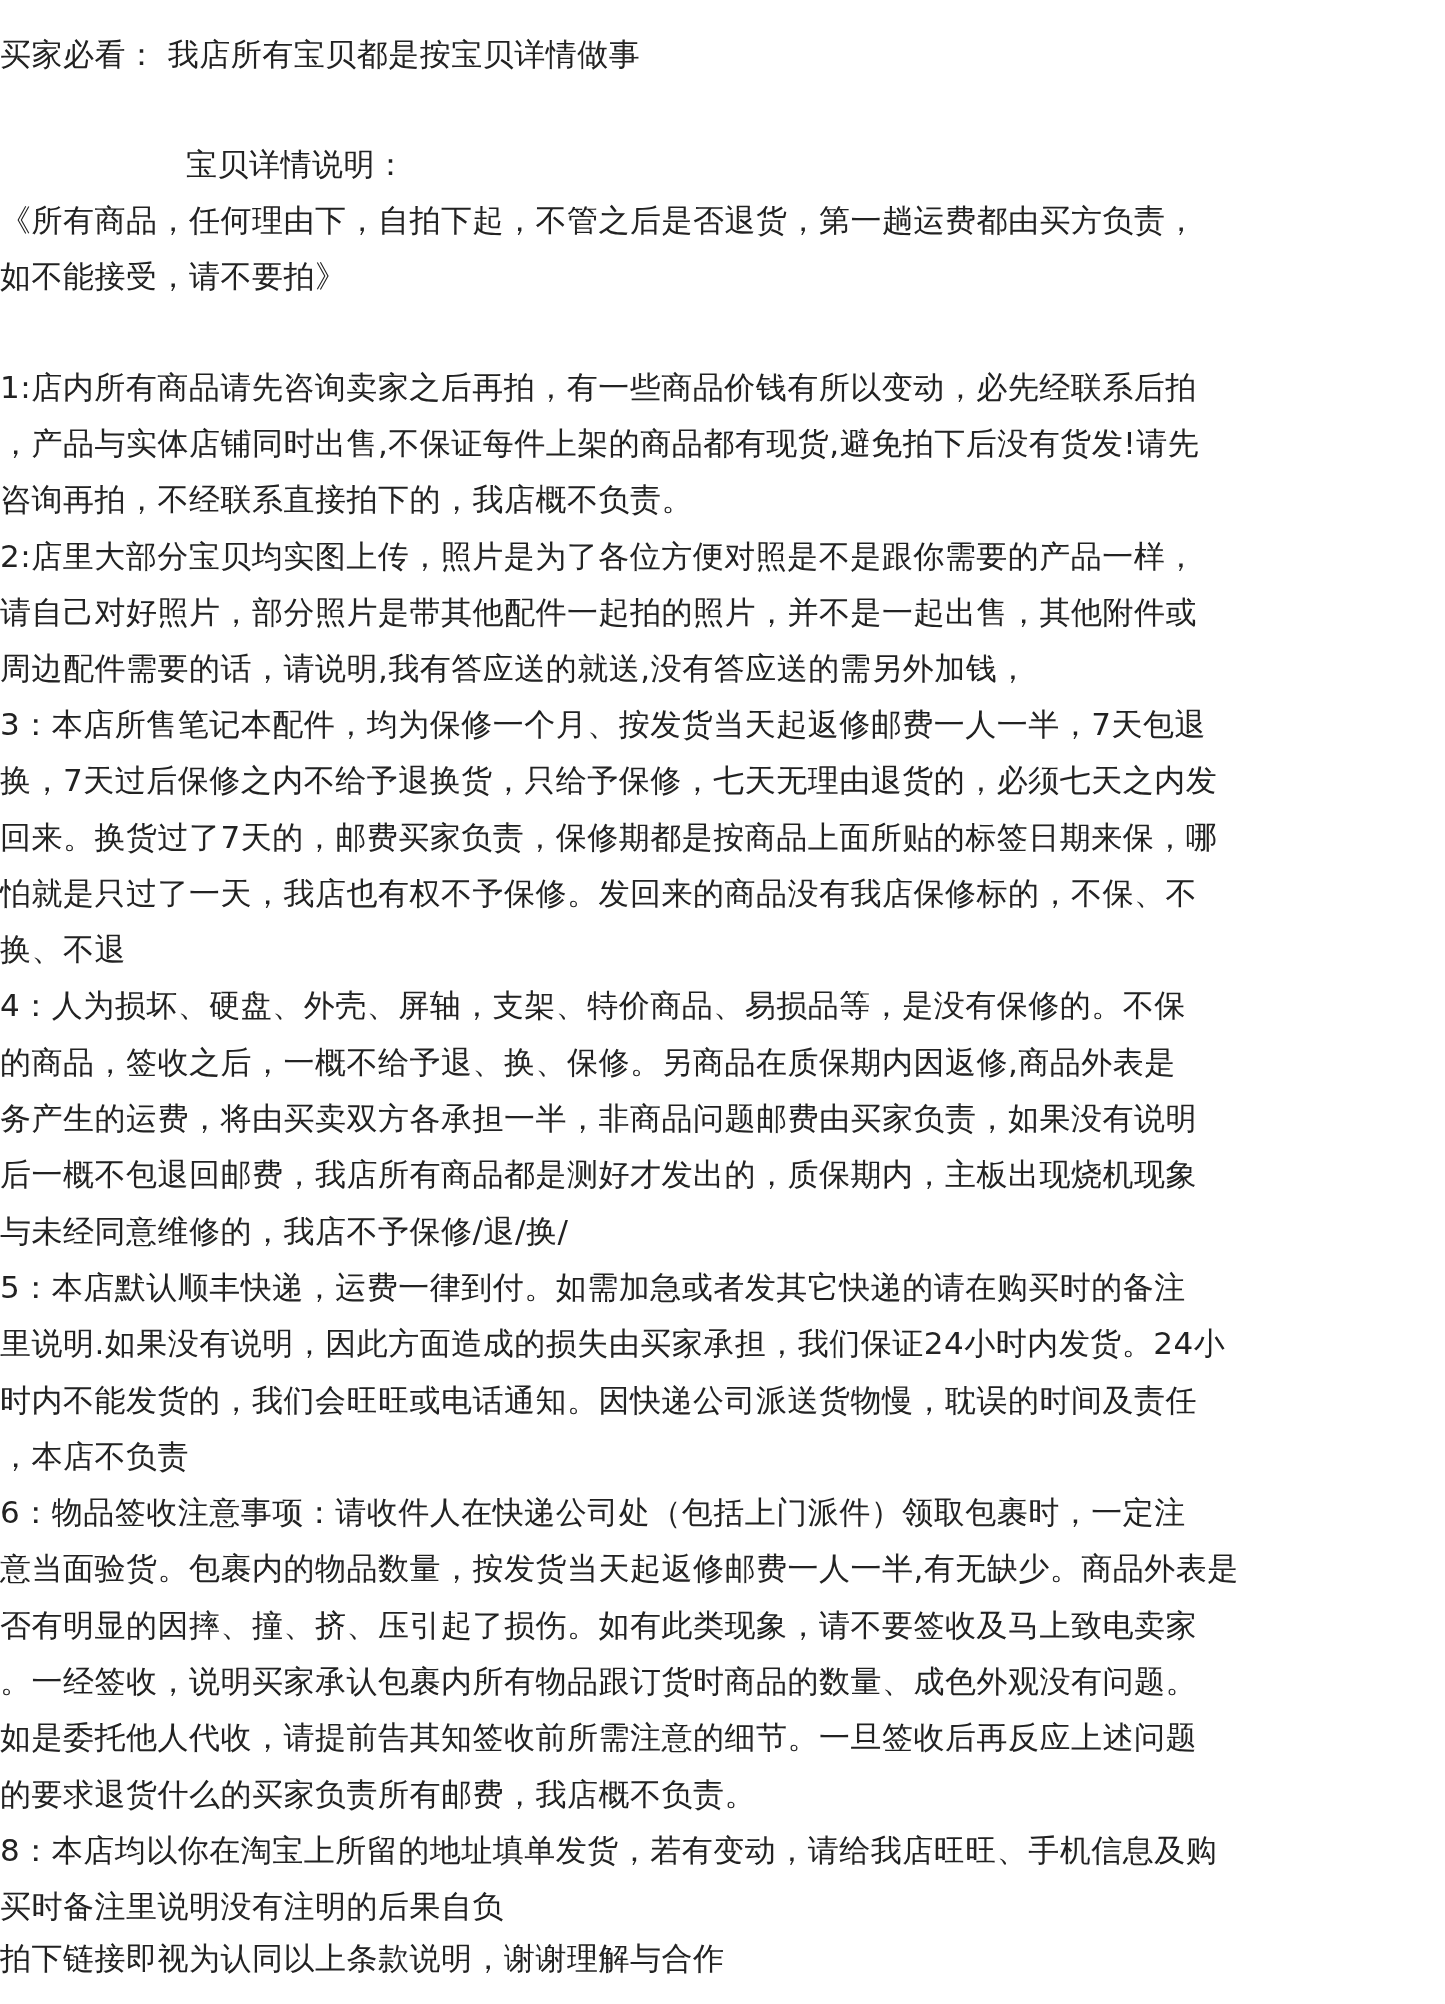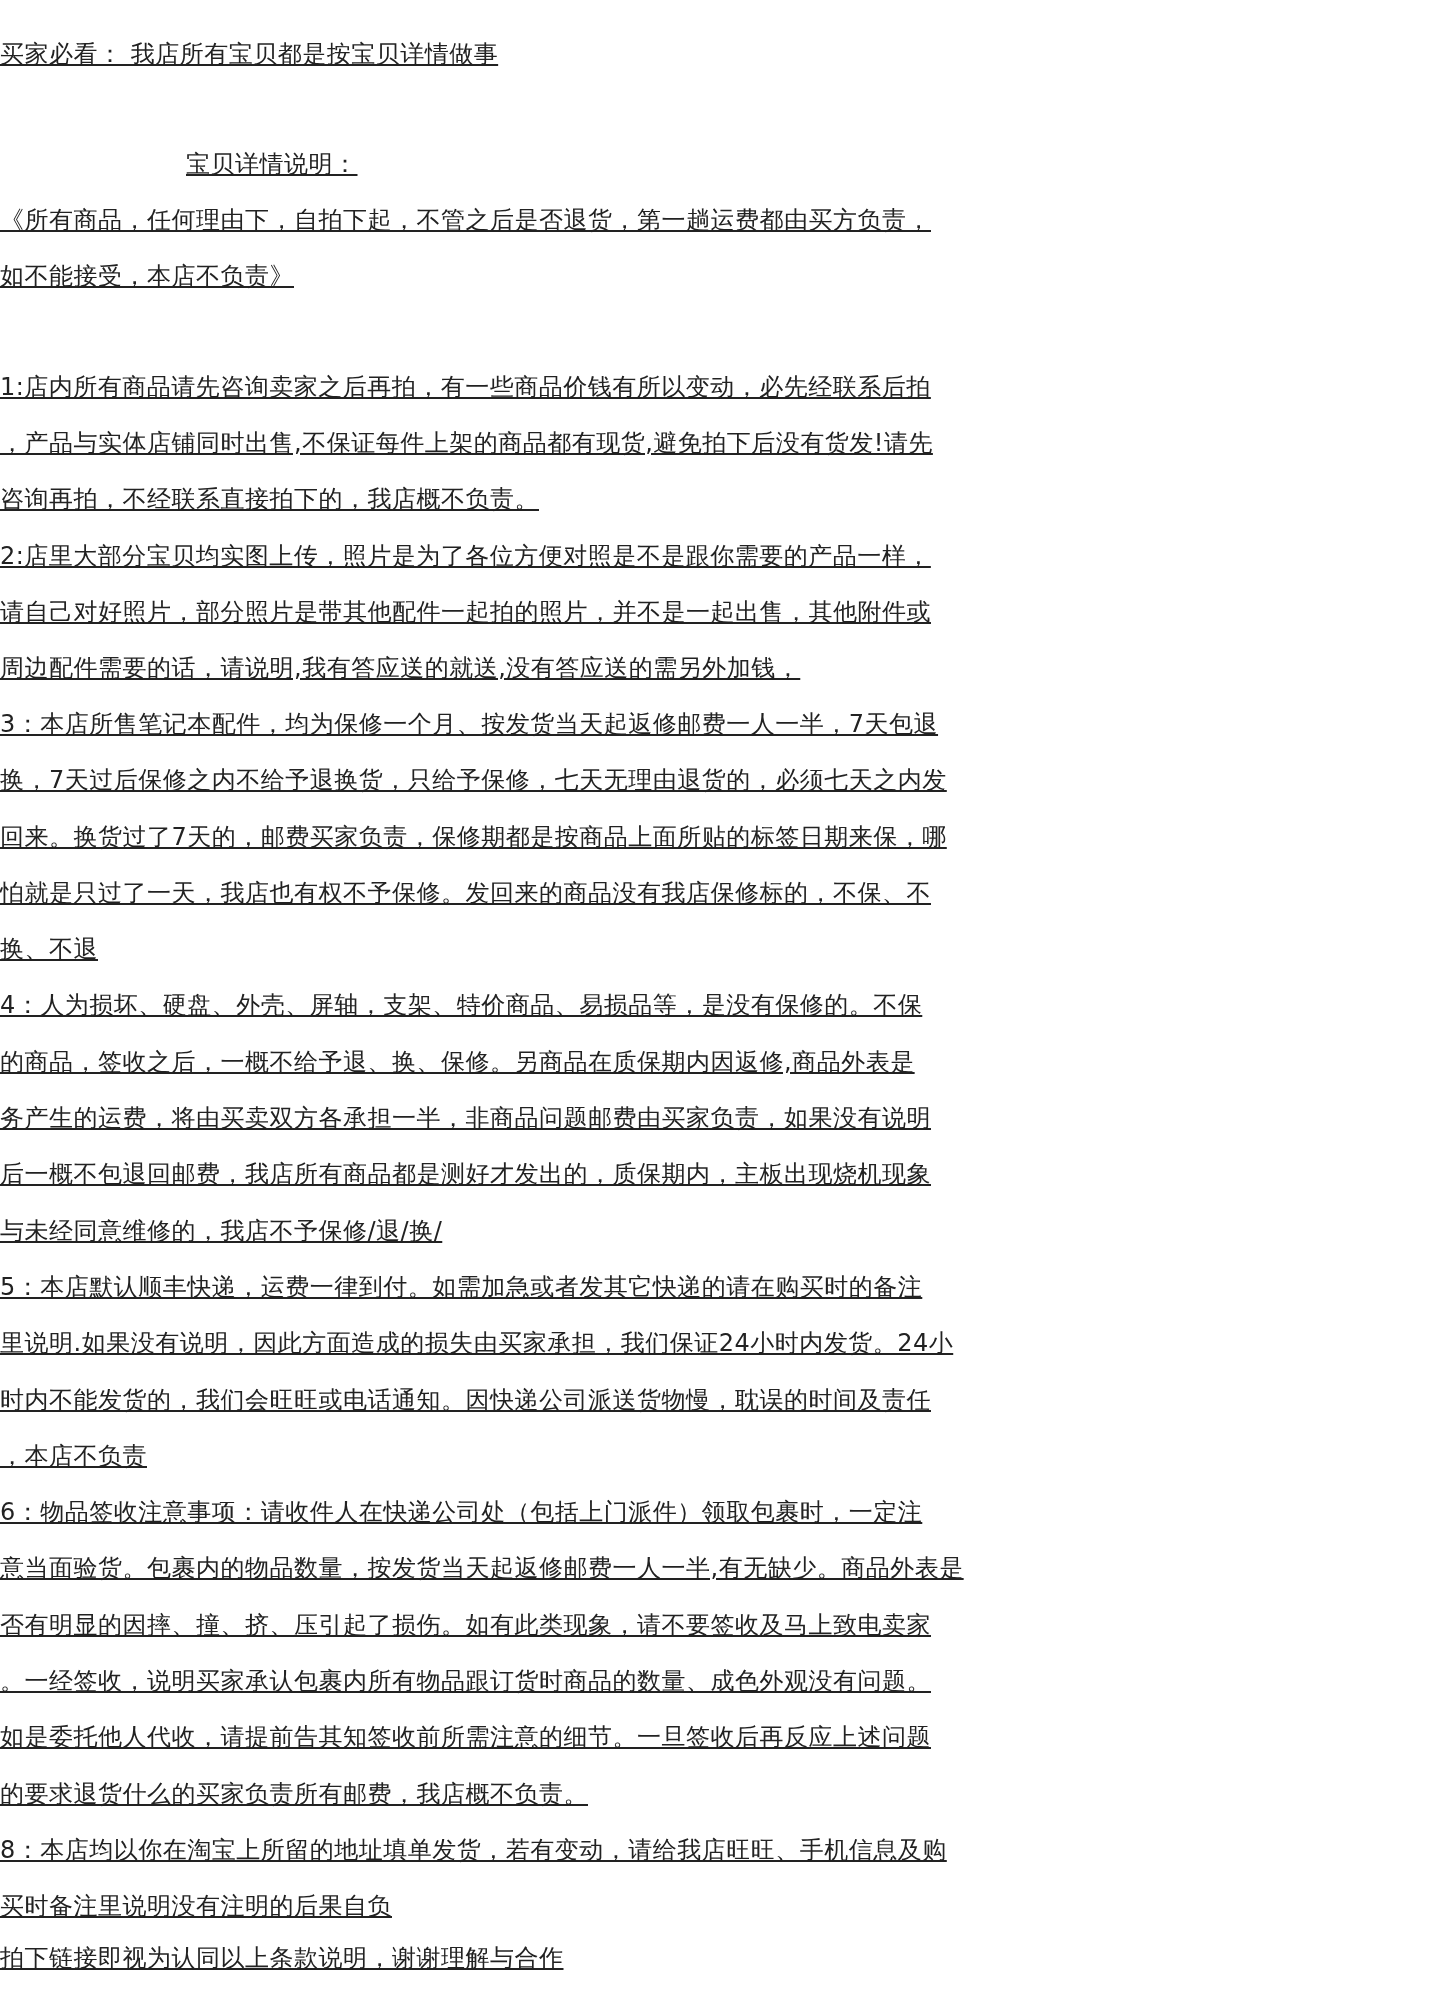--- a/index.html
+++ b/index.html
@@ -1,27 +1,27 @@
 <!DOCTYPE html>
 <html><head>
 <meta charset="utf-8">
 <style>
   html, body { margin:0; padding:0; background:#ffffff; }
   body { width:1445px; height:2004px; position:relative; overflow:hidden;
          font-family:"DejaVu Sans", "Liberation Sans", sans-serif; color:#222222; }
-  .line { position:absolute; left:0; white-space:nowrap; font-size:24px; line-height:44px; letter-spacing:0.5px;text-decoration:underline; }
+  .line { position:absolute; left:0; white-space:nowrap; font-size:31px; line-height:44px; letter-spacing:0.5px; }
 </style>
 </head>
 <body>
 
 <div>
   <div class="line" style="top:32px">买家必看：  我店所有宝贝都是按宝贝详情做事</div>
   <div class="line" style="top:142px;left:186px">宝贝详情说明：</div>
   <div class="line" style="top:198px">《所有商品，任何理由下，自拍下起，不管之后是否退货，第一趟运费都由买方负责，</div>
-  <div class="line" style="top:254px">如不能接受，本店不负责》</div>
+  <div class="line" style="top:254px">如不能接受，请不要拍》</div>
 
   <div>
     <div class="line" style="top:365px"> 1:店内所有商品请先咨询卖家之后再拍，有一些商品价钱有所以变动，必先经联系后拍</div>
     <div class="line" style="top:421px">，产品与实体店铺同时出售,不保证每件上架的商品都有现货,避免拍下后没有货发!请先</div>
     <div class="line" style="top:477px">咨询再拍，不经联系直接拍下的，我店概不负责。</div>
   </div>
   <div>
     <div class="line" style="top:534px"> 2:店里大部分宝贝均实图上传，照片是为了各位方便对照是不是跟你需要的产品一样，</div>
     <div class="line" style="top:590px">请自己对好照片，部分照片是带其他配件一起拍的照片，并不是一起出售，其他附件或</div>
     <div class="line" style="top:646px">周边配件需要的话，请说明,我有答应送的就送,没有答应送的需另外加钱，</div>

